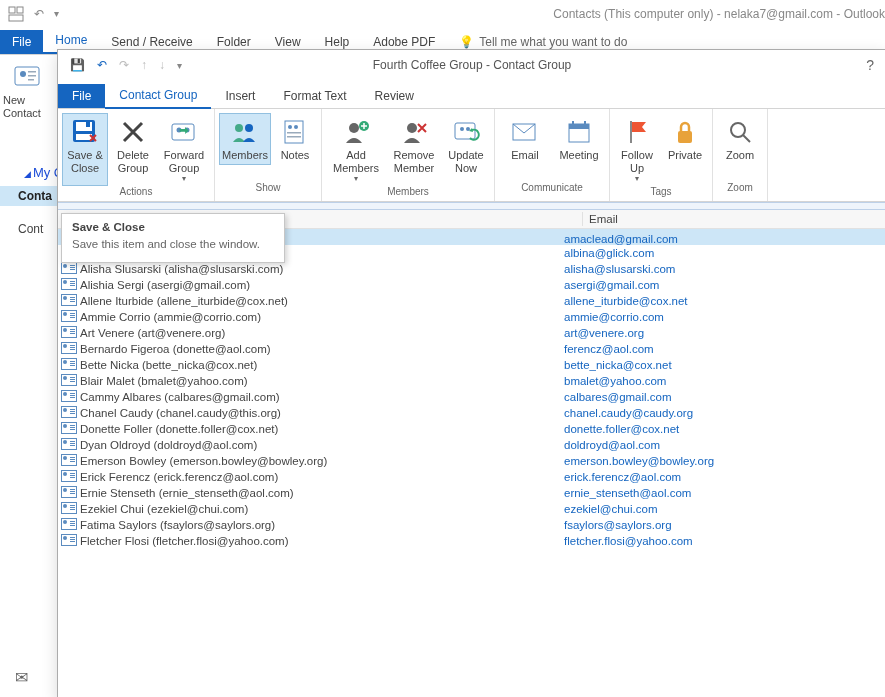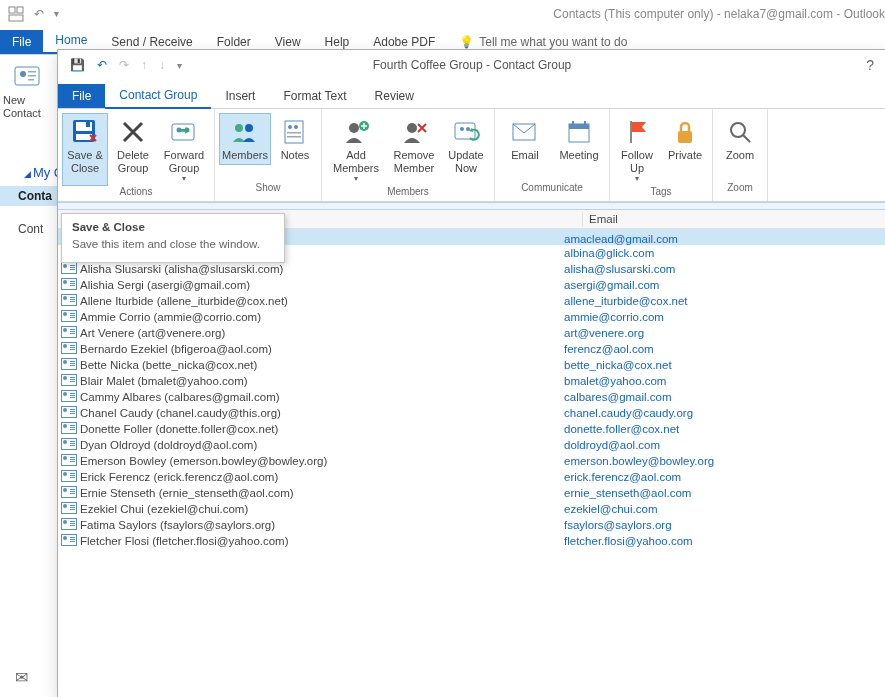--- a/index.html
+++ b/index.html
@@ -349,21 +349,21 @@
             <div class="c1">Ammie Corrio (ammie@corrio.com)</div>
             <div class="c2">ammie@corrio.com</div>
           </div>
           <div class="grow">
             <div class="ic"><span class="card"></span></div>
             <div class="c1">Art Venere (art@venere.org)</div>
             <div class="c2">art@venere.org</div>
           </div>
           <div class="grow">
             <div class="ic"><span class="card"></span></div>
-            <div class="c1">Bernardo Ezekiel (bfigeroa@aol.com)</div>
+            <div class="c1">Bernardo Figeroa (donette@aol.com)</div>
             <div class="c2">ferencz@aol.com</div>
           </div>
           <div class="grow">
             <div class="ic"><span class="card"></span></div>
             <div class="c1">Bette Nicka (bette_nicka@cox.net)</div>
             <div class="c2">bette_nicka@cox.net</div>
           </div>
           <div class="grow">
             <div class="ic"><span class="card"></span></div>
             <div class="c1">Blair Malet (bmalet@yahoo.com)</div>

